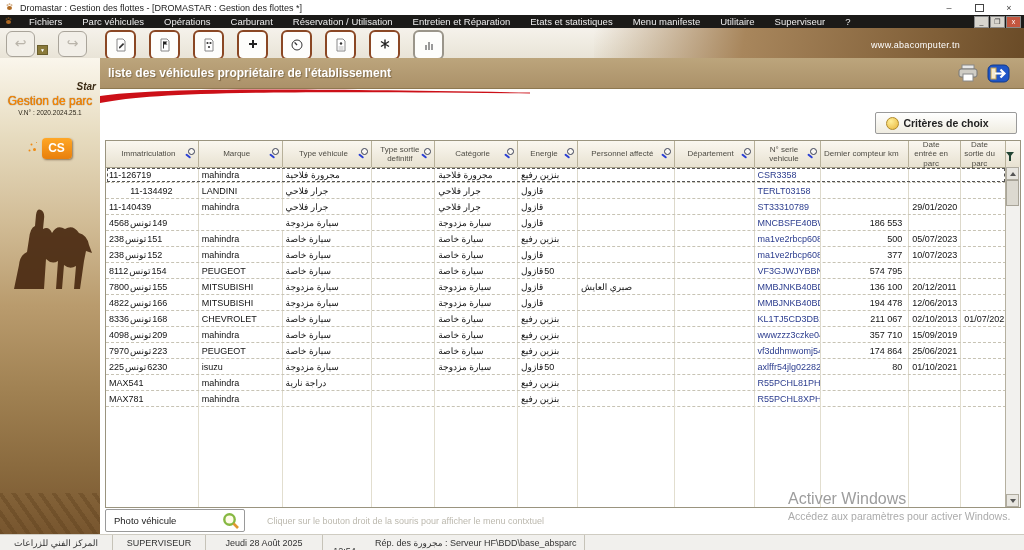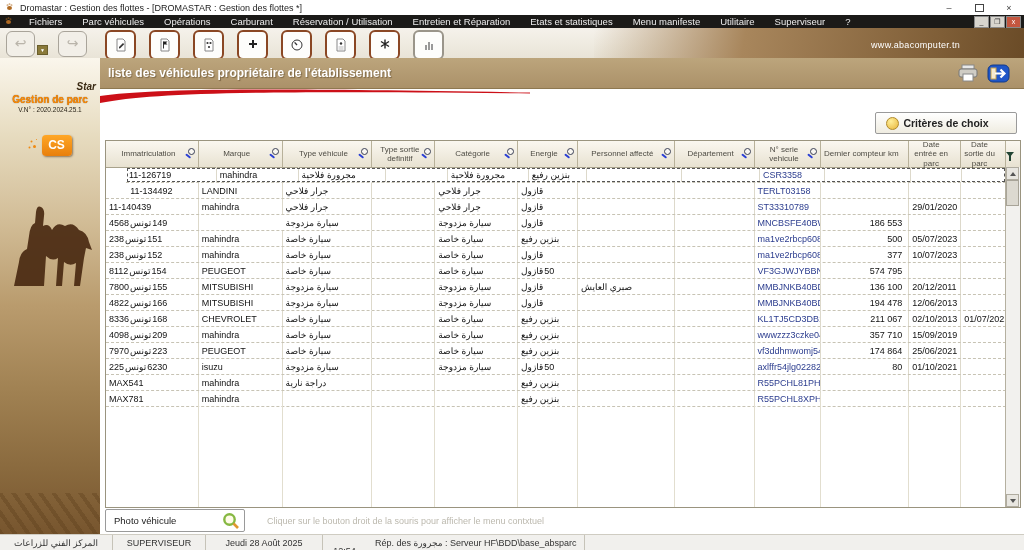--- a/index.html
+++ b/index.html
@@ -37,21 +37,21 @@
 
   
   .sidebar{position:absolute;left:0;top:58px;width:100px;bottom:15px;
            background:linear-gradient(180deg,#faf6ec 0%,#e7dcc0 16%,#d2bd97 34%,#b99b6d 52%,#a08152 70%,#8a6a3e 86%,#77552e 100%);}
   .sb-stripes{position:absolute;left:0;bottom:0;width:100%;height:42px;
               background:repeating-linear-gradient(55deg,rgba(90,60,25,.35) 0 4px,rgba(90,60,25,0) 4px 11px);}
   .logo{padding-top:26px;text-align:center;}
   .logo-main{font-size:25px;font-weight:bold;font-style:italic;color:#6e4318;line-height:22px;text-shadow:1px 1px 1px rgba(255,255,255,.7);}
   .logo-main b{color:#e07818;font-size:29px;}
   .logo-star{display:block;text-align:right;padding-right:4px;font-size:10px;font-style:italic;font-weight:bold;color:#3a2a14;margin-top:-3px;}
-  .logo-sub{font-size:10px;font-weight:bold;color:#ff8a00;text-shadow:0 0 1px #5a3000;margin-top:2px;}
+  .logo-sub{font-size:12px;font-weight:normal;color:#ff8a00;text-shadow:0 0 1px #5a3000;margin-top:2px;}
   .logo-ver{font-size:6.5px;color:#2a2418;margin-top:1px;}
   .cs-wrap{margin-top:22px;display:flex;align-items:center;justify-content:center;gap:3px;}
   .cs-dots{width:10px;height:16px;position:relative;}
   .cs-dots i{position:absolute;left:4px;top:7px;width:3px;height:3px;border-radius:50%;background:#f08a12;
              box-shadow:-3px -5px 0 -.5px #f08a12,2px -7px 0 -1px #f08a12,-5px 1px 0 -.5px #f08a12;}
   .cs-badge{width:30px;height:21px;background:linear-gradient(#ffa726,#e87f0c);border-radius:4px;color:#fff;
             font-weight:bold;font-size:12px;line-height:21px;text-align:center;box-shadow:1px 1px 2px rgba(60,30,0,.5);}
   .camel{display:block;margin:34px auto 0 auto;opacity:.92;}
 
   
@@ -73,21 +73,21 @@
   .hcell{position:relative;box-sizing:border-box;border-right:1px solid #b8b19a;display:flex;align-items:center;justify-content:center;
          font-size:8px;color:#4e4c44;text-align:center;line-height:1.15;padding:0 9px 0 2px;}
   .hcell .lbl{width:100%;}
   .mag{position:absolute;right:2px;top:7px;width:11px;height:11px;}
   .mag::before{content:"";position:absolute;left:3px;top:0;width:5px;height:5px;border:1.4px solid #3a3f55;border-radius:50%;background:rgba(255,255,255,.5);}
   .mag::after{content:"";position:absolute;left:0;top:7px;width:6px;height:2.4px;background:#2a3fd4;border-radius:1px;transform:rotate(38deg);}
   .funnel{margin:auto;width:0;height:0;border-left:4px solid transparent;border-right:4px solid transparent;border-top:5px solid #243;position:relative;}
   .funnel::after{content:"";position:absolute;left:-1px;top:-2px;width:2px;height:6px;background:#243;}
   .gbody{position:absolute;left:0;top:26px;right:14px;bottom:0;overflow:hidden;}
   .grow{display:flex;height:15px;border-bottom:1px dashed #c7c3b4;}
-  .grow.selected{outline:1px dashed #555;outline-offset:-2px;margin-left:20px;}
+  .grow.selected{outline:1px dashed #555;outline-offset:-2px;}
   .cell{box-sizing:border-box;border-right:1px solid #ddd9cb;display:flex;align-items:center;overflow:hidden;
         font-size:9px;color:#111;padding:0 3px;}
   .cell .run{white-space:pre;flex:0 0 auto;margin-right:1px;}
   .cell.num{justify-content:flex-end;padding-right:5px;}
   .cell.serial{color:#2b3c8e;}
   .gfill{display:flex;position:absolute;left:0;right:14px;top:251px;bottom:0;}
   .fcell{box-sizing:border-box;border-right:1px solid #e2decf;height:100%;}
   .vscroll{position:absolute;right:0;top:26px;bottom:0;width:14px;background:#f2f1ee;border-left:1px solid #b5b0a0;}
   .varrow{position:absolute;left:0;width:13px;height:13px;background:#e8e6e0;border:1px solid #b0aca0;box-sizing:border-box;}
   .varrow span{display:block;margin:4px auto 0 auto;width:0;height:0;border-left:3px solid transparent;border-right:3px solid transparent;}
@@ -792,20 +792,24 @@
         <span class="txt">Photo véhicule</span>
         <svg width="18" height="18" viewBox="0 0 18 18">
           <circle cx="7.5" cy="7.5" r="5.2" fill="#fffbe8" stroke="#86b842" stroke-width="2.4"></circle>
           <line x1="11.5" y1="11.5" x2="16" y2="16" stroke="#e0962e" stroke-width="2.6"></line>
         </svg>
       </div>
       <span class="photo-hint">Cliquer sur le bouton droit de la souris pour afficher le menu contxtuel</span>
     </div>
   </div>
 
+  <div class="watermark">
+    <div class="wm1">Activer Windows</div>
+    <div class="wm2">Accédez aux paramètres pour activer Windows.</div>
+  </div>
 
   <div class="statusbar">
     <span class="scell" style="width:113px;">
         <span dir="rtl">المركز الفني للزراعات</span>
       </span>
     <span class="scell" style="width:93px;">SUPERVISEUR</span>
     <span class="scell" style="width:117px;">Jeudi 28 Août 2025</span>
     <span class="scell" style="width:44px;margin-top:16px;">12:54</span>
     <span class="scell" style="width:218px;justify-content:flex-start;padding-left:8px;">Rép. des مجرورة : Serveur HF\BDD\base_absparc</span>
     <span class="scell" style="flex:1;border-right:none;"></span>

